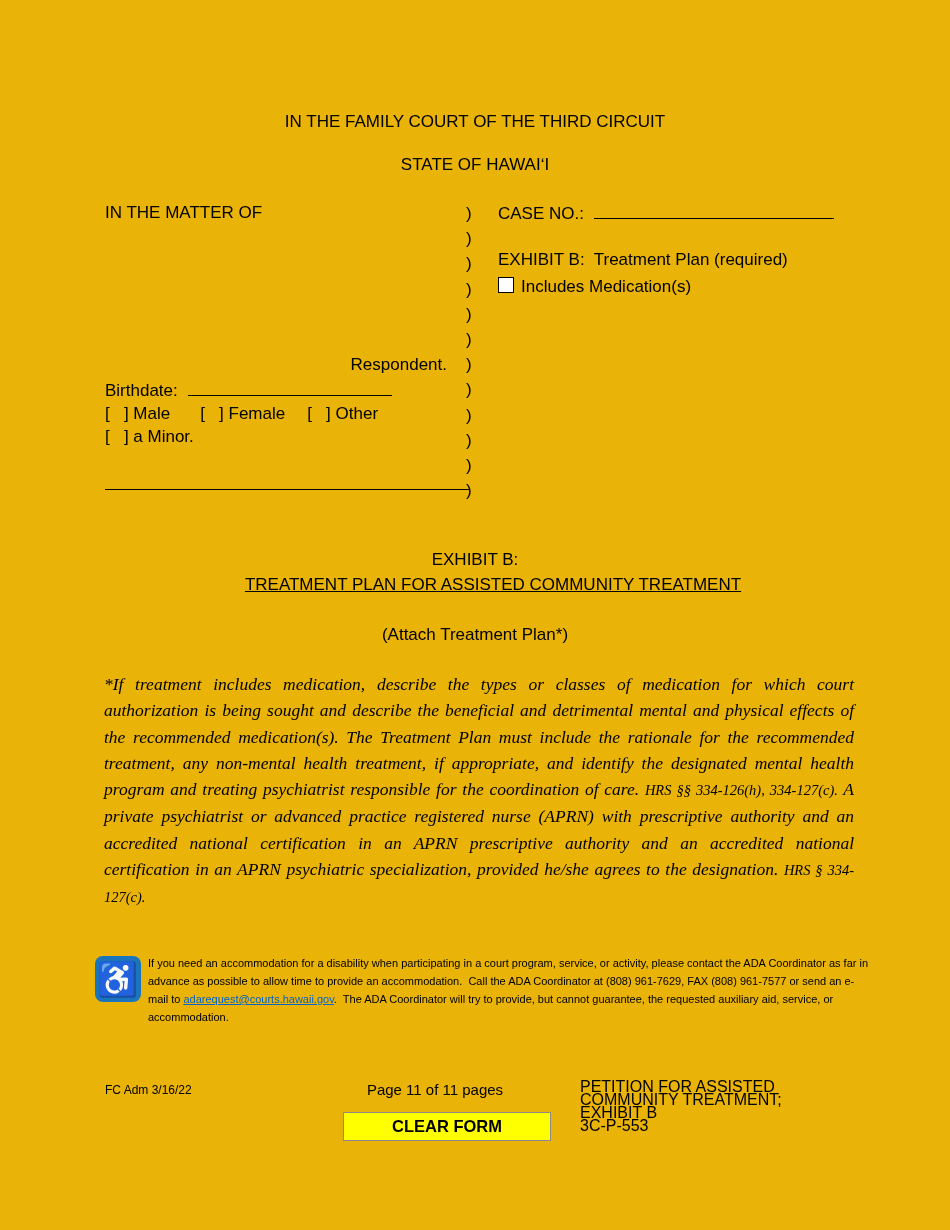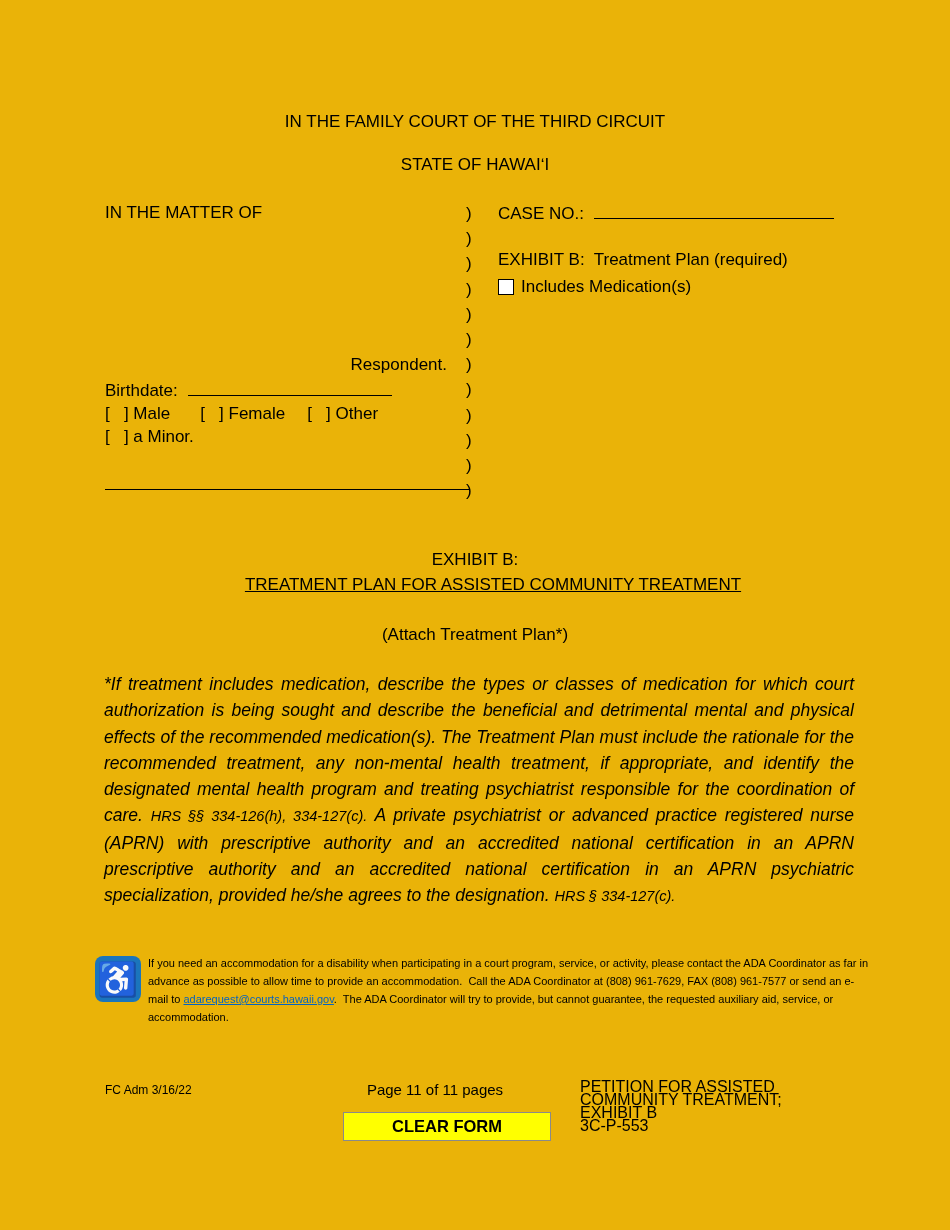--- a/index.html
+++ b/index.html
@@ -28,21 +28,21 @@
   .fill-line {
     display: inline-block;
     height: 15px;
     border-bottom: 1px solid #000;
     vertical-align: baseline;
   }
   .case-line { width: 240px; margin-left: 10px; }
 
   .exhibit-row { left: 498px; top: 250px; white-space: pre; }
 
-  .med-row { left: 498px; top: 277px; display: inline-flex; align-items: center; }
+  .med-row { left: 498px; top: 277px; display: inline-flex; align-items: flex-start; }
   .cb {
     display: inline-block;
     width: 14px; height: 14px;
     border: 1.6px solid #000;
     margin-right: 7px;
     background: #fff;
   }
 
   .respondent { left: 105px; top: 355px; width: 342px; text-align: right; }
   .birth-row { left: 105px; top: 380px; }
@@ -56,21 +56,21 @@
   .minor-row { left: 105px; top: 427px; white-space: pre; }
 
   .caption-endline { left: 105px; top: 489px; width: 364px; border-top: 1.6px solid #000; height: 0; }
 
   .ex-title1 { top: 550px; }
   .ex-title2 { top: 575px; text-decoration: underline; padding-left: 36px; }
   .attach-line { top: 625px; }
 
   .instructions {
     left: 104px; top: 671px; width: 750px;
-    font-family: Liberation Sans, sans-serif;
+    font-family: Liberation Serif, serif;
     font-style: italic;
     font-size: 17.5px;
     line-height: 26.3px;
     text-align: justify;
   }
   .instructions .cite { font-size: 14.5px; }
 
   .ada-icon {
     left: 95px; top: 956px;
     width: 46px; height: 46px;

